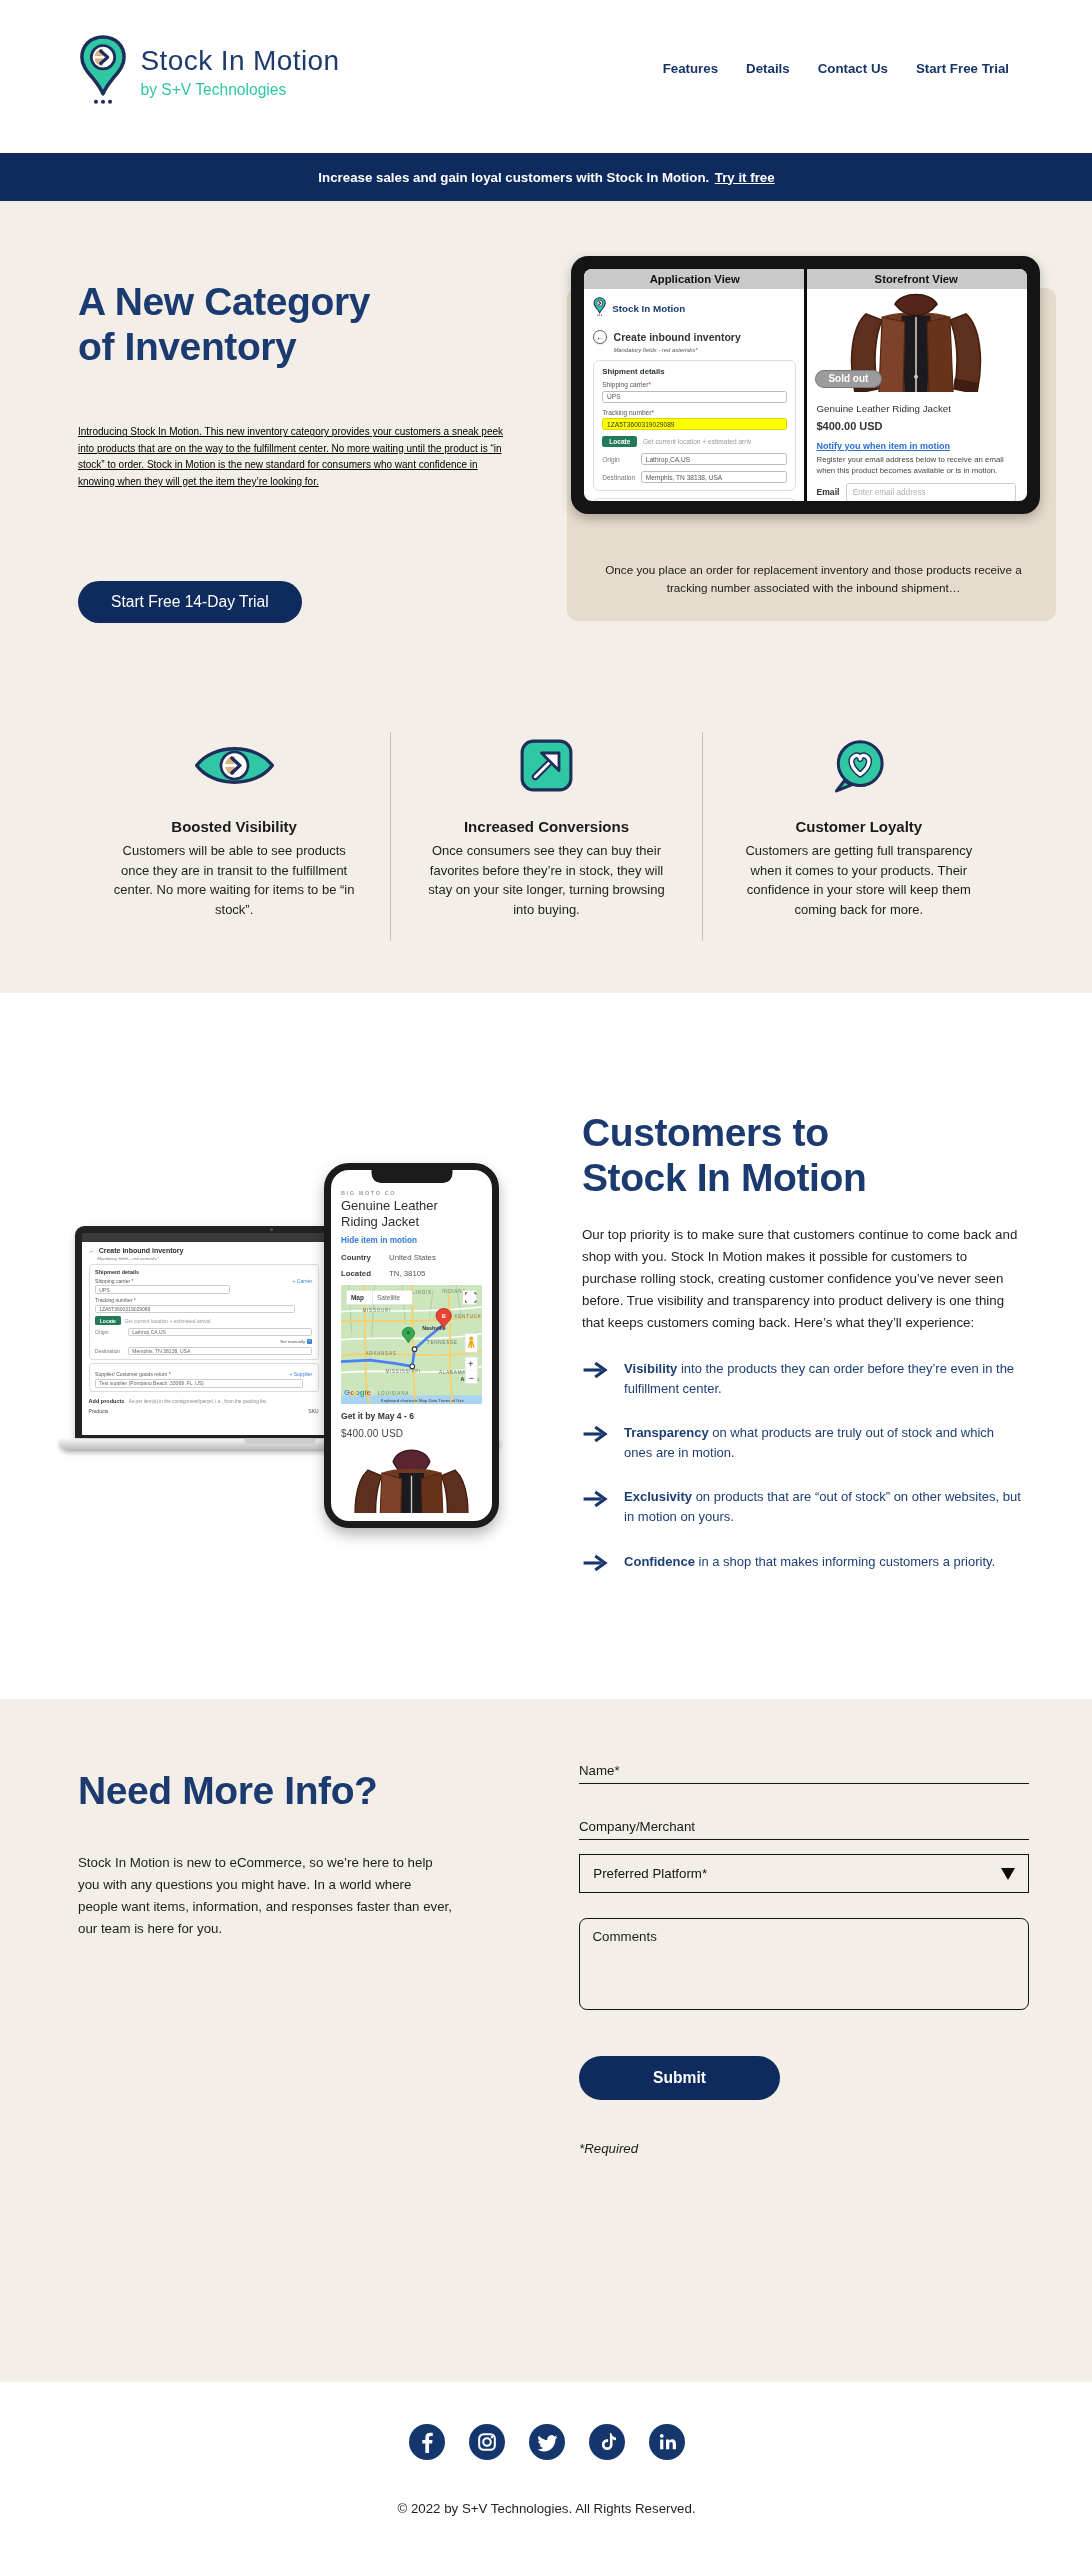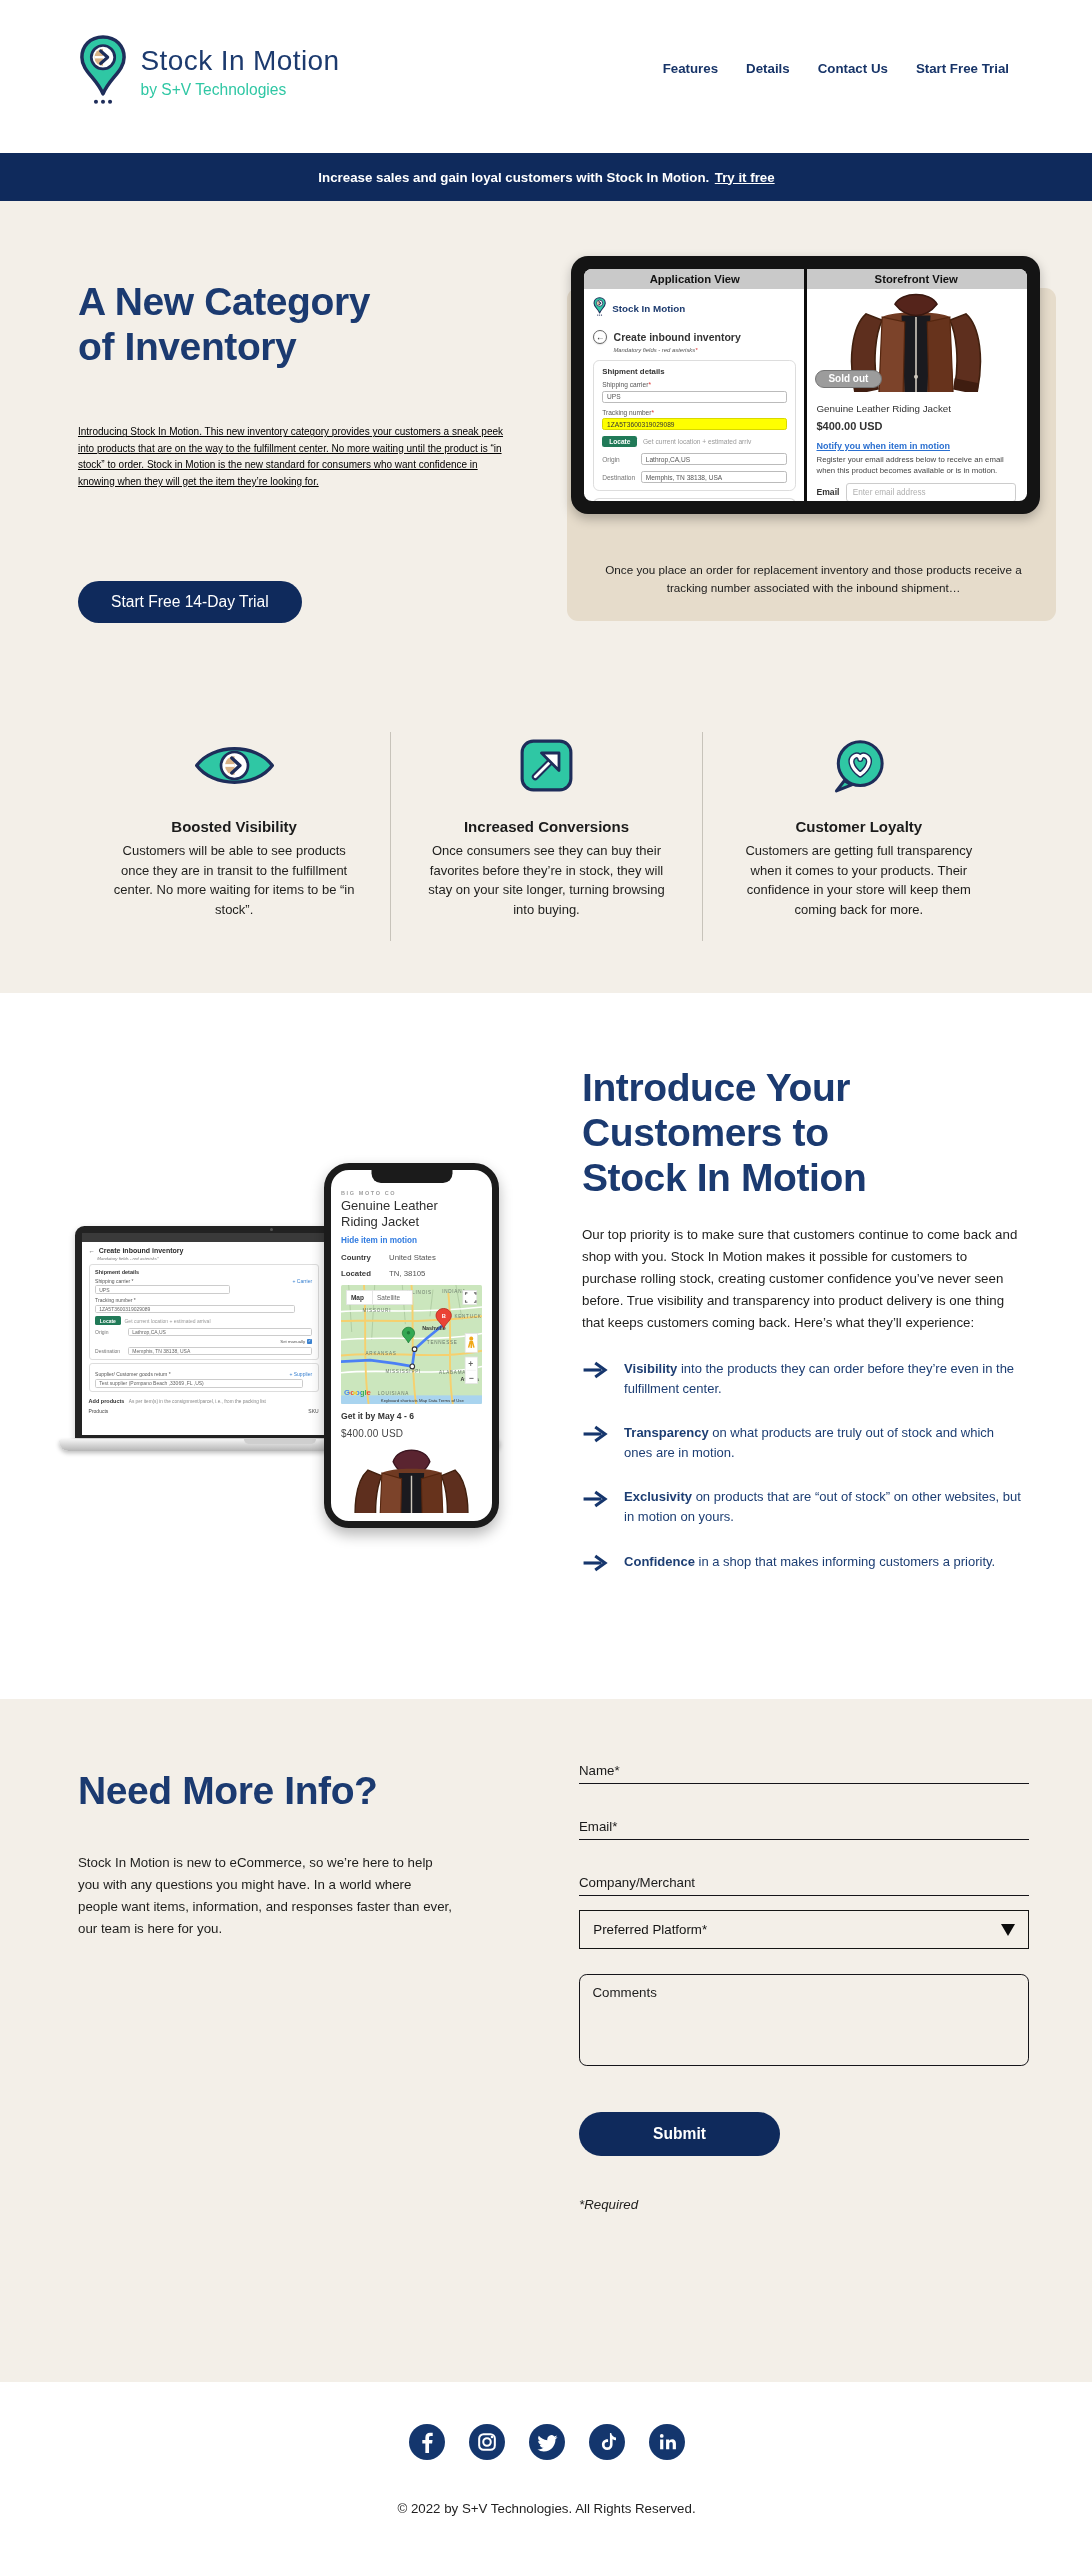--- a/index.html
+++ b/index.html
@@ -530,21 +530,21 @@
               <path d="M142 46 L114 54 L116 142 L146 140 Z" fill="#67331c" stroke="#55260f" stroke-width="1.5"></path>
               <line x1="100" y1="50" x2="100" y2="148" stroke="#cfc8bd" stroke-width="2"></line>
             </svg>
           </div>
         </div>
       </div>
     </div>
 
     <div class="intro-text">
       <h2 class="big">
-        <span>Introduce Your</span><br>
+        <br>
         <span>Customers to</span><br>
         <span>Stock In Motion</span>
       </h2>
       <p>Our top priority is to make sure that customers continue to come back and shop with you. Stock In Motion makes it possible for customers to purchase rolling stock, creating customer confidence you’ve never seen before. True visibility and transparency into product delivery is one thing that keeps customers coming back. Here’s what they’ll experience:</p>
       <div class="bullets">
         <div class="bullet">
           <svg width="26.5" height="18" viewBox="0 0 34 23">
             <path d="M2 11.5 H25" stroke="#16366d" stroke-width="4" fill="none"></path>
             <path d="M17 2.5 L29.5 11.5 L17 20.5" stroke="#16366d" stroke-width="4" fill="none"></path>
           </svg>
@@ -575,23 +575,20 @@
     </div>
   </section>
 
   <section class="info">
     <h2 class="big info-head">Need More Info?</h2>
     <p class="info-para">Stock In Motion is new to eCommerce, so we’re here to help you with any questions you might have. In a world where people want items, information, and responses faster than ever, our team is here for you.</p>
 
     <div class="contact-form">
       <div class="ufield">
         <div class="ulabel">Name*</div>
-      </div>
-      <div class="ufield">
-        <div class="ulabel">Email*</div>
       </div>
       <div class="ufield tight">
         <div class="ulabel">Company/Merchant</div>
       </div>
       <div class="fake-select">
         <span class="sl">Preferred Platform*</span>
         <span class="caret"></span>
       </div>
       <div class="comments-box">Comments</div>
       <div class="submit-btn">Submit</div>

